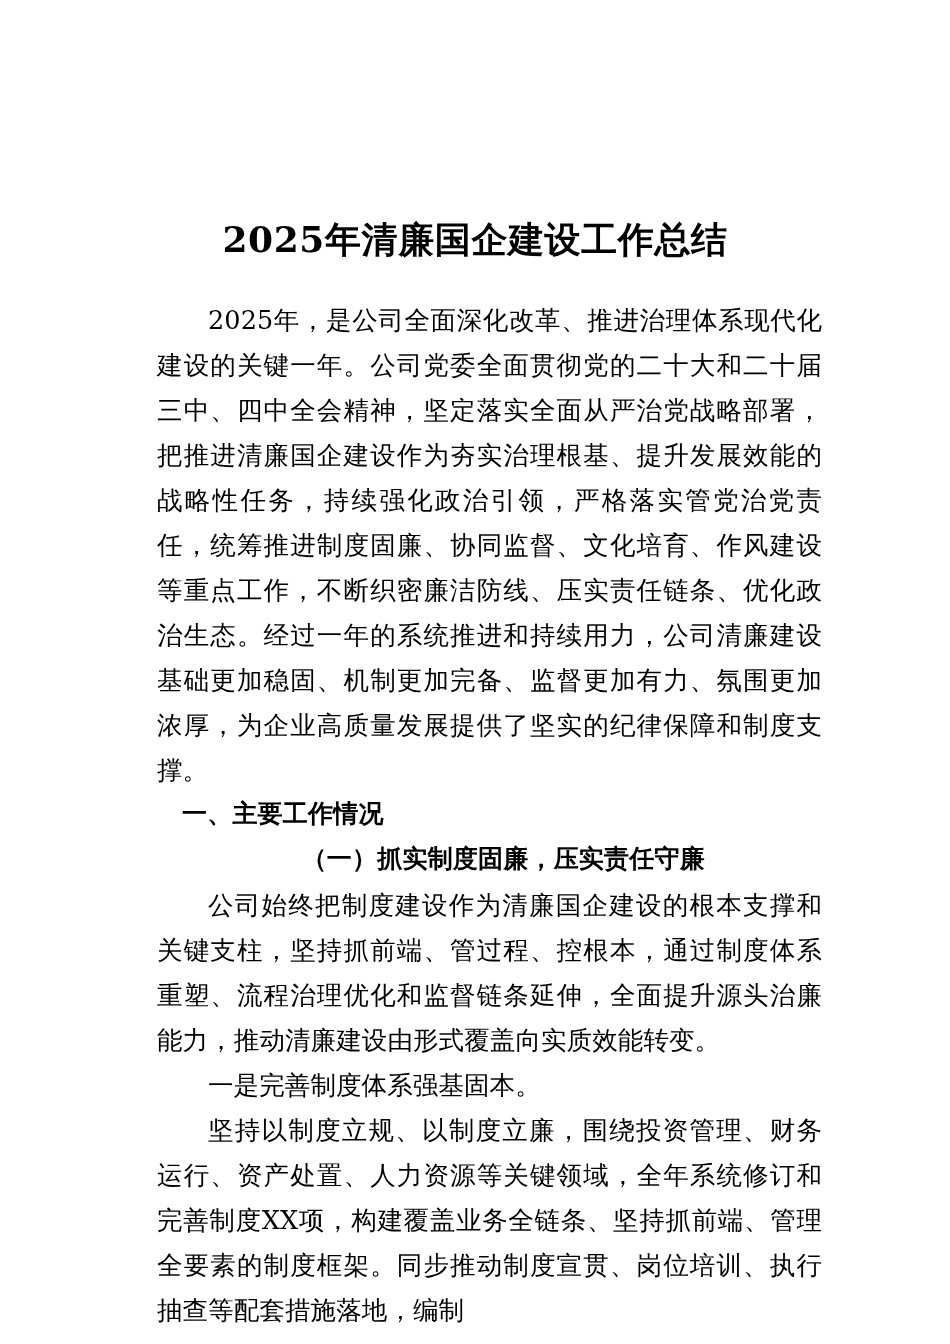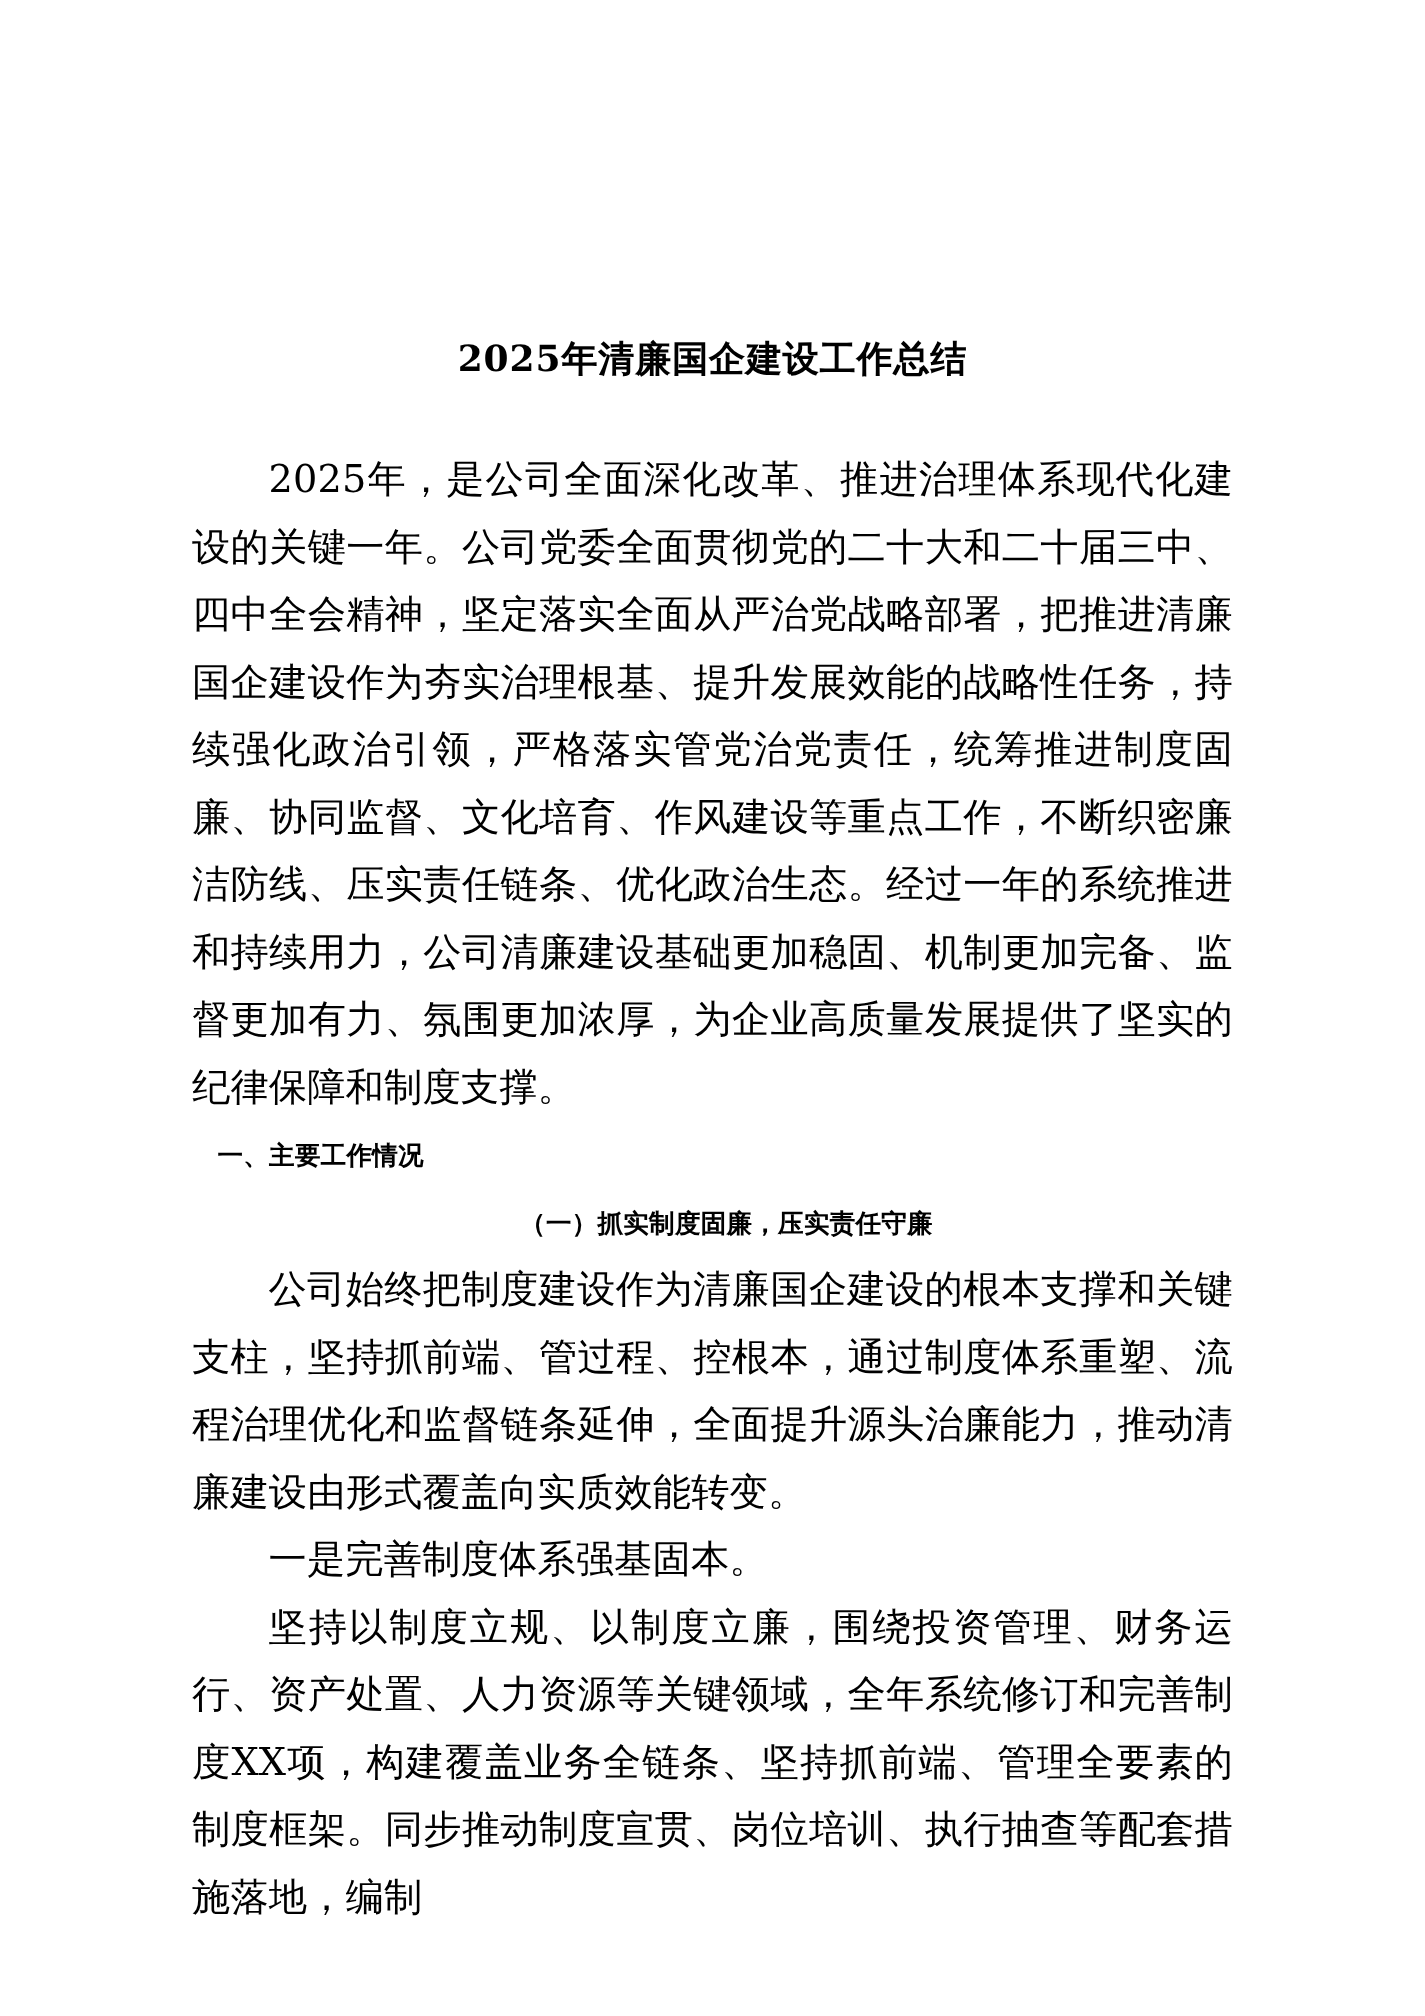--- a/index.html
+++ b/index.html
@@ -25,49 +25,50 @@
     padding: 0 128px;
     background: #ffffff;
   }
 
   .doc-title {
     margin: 0;
     padding: 0;
     text-align: center;
     font-family: "DejaVu Serif", "Liberation Serif", serif;
     font-weight: 700;
-    font-size: 24px;
+    font-size: 36px;
     line-height: 46px;
     letter-spacing: 0.6px;
     padding-top: 216px;
     white-space: nowrap;
   }
 
   .body-block {
     margin-top: 36px;
+    margin-left: 29px;
   }
 
   p.para {
     margin: 0;
     padding: 0;
     font-family: "DejaVu Serif", "Liberation Serif", serif;
     font-size: 25.5px;
     line-height: 45px;
     text-align: justify;
     text-justify: inter-ideograph;
     text-indent: 2em;
     letter-spacing: 0.1px;
     word-break: break-all;
   }
 
   p.heading {
     margin: 0;
     padding: 0;
-    font-family: Liberation Serif, serif;
-    font-size: 17px;
+    font-family: Liberation Mono, monospace;
+    font-size: 25px;
     line-height: 45px;
     font-weight: 700;
     text-indent: 1em;
     letter-spacing: 0.2px;
     white-space: nowrap;
   }
 
   p.heading.sub {
     text-indent: 1.1em;
     text-align: center;

